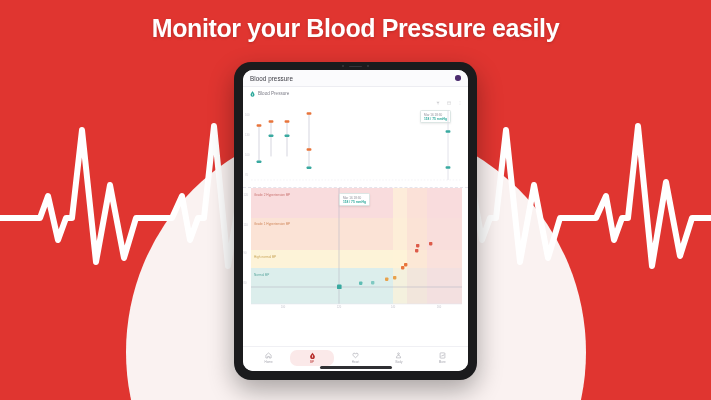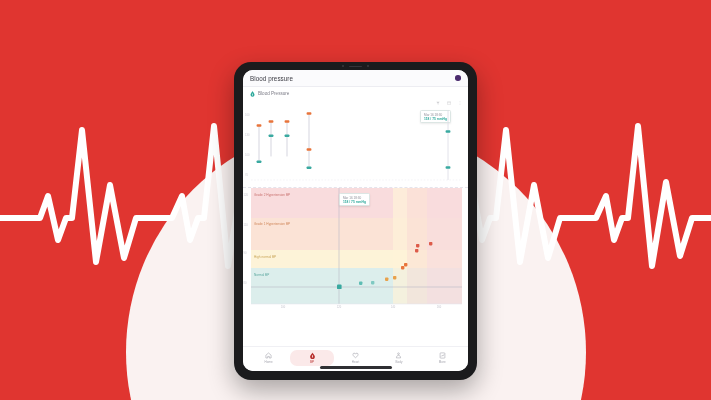--- a/index.html
+++ b/index.html
@@ -235,20 +235,21 @@
     <path d="M0,218 L30,218 L40,218 L48,196 L58,240 L66,218 L72,218
              L82,130 L96,262 L110,185 L124,258 L136,218 L172,218
              L182,196 L190,240 L198,218 L204,218
              L214,126 L228,266 L242,182 L256,256 L268,218 L300,218" fill="none" stroke="#FFFFFF" stroke-width="6" stroke-linecap="round" stroke-linejoin="round"></path>
     <path d="M462,218 L474,196 L482,240 L490,218 L496,218
              L506,130 L520,262 L534,185 L548,258 L560,218 L596,218
              L606,196 L614,240 L622,218 L628,218
              L638,126 L652,266 L666,182 L680,256 L692,218 L711,218" fill="none" stroke="#FFFFFF" stroke-width="6" stroke-linecap="round" stroke-linejoin="round"></path>
   </svg>
 
+  <div id="headline">Monitor your Blood Pressure easily</div>
 
   <div id="tablet">
 
     <div id="tablet-notch">
       <span class="notch-dot"></span>
       <span class="notch-bar"></span>
       <span class="notch-dot"></span>
     </div>
 
     <div id="screen">

